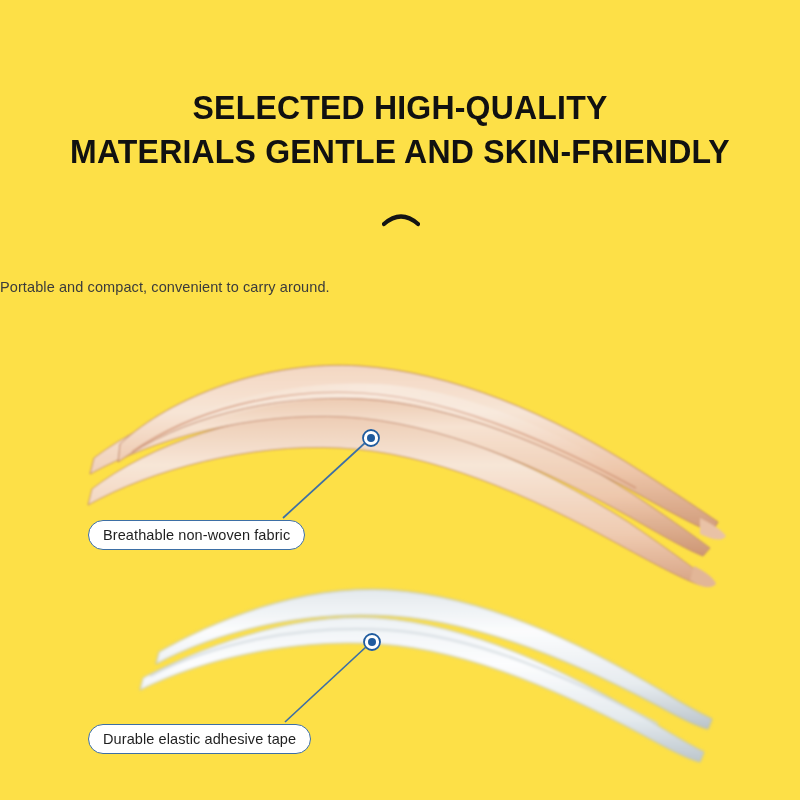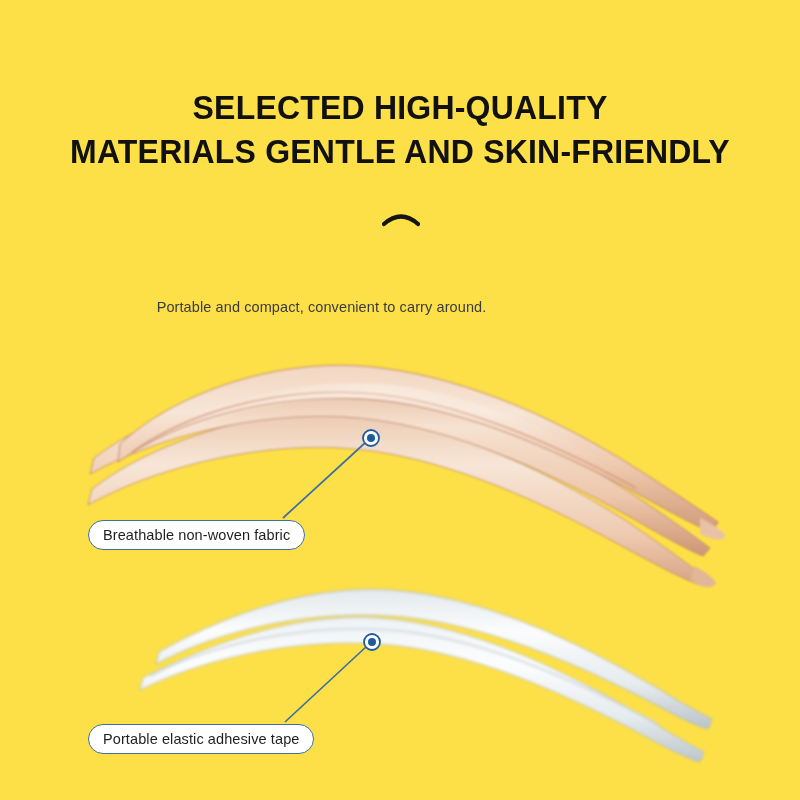--- a/index.html
+++ b/index.html
@@ -34,25 +34,23 @@
   .divider-arc {
     position:absolute;
     left:382px; top:208px;
     width:38px; height:20px;
   }
 
   .subtitle {
     position:absolute;
     left:0; top:279px;
     width:643px;
-    text-align:center;
     font-size:14.5px;
     color:#3b3b3b;
     letter-spacing:0.1px;
-    margin-top:20px;
   }
 
   
   .product-stage {
     position:absolute;
     left:0; top:0;
     width:800px; height:800px;
     pointer-events:none;
   }
 
@@ -225,15 +223,15 @@
       <g>
         <circle cx="372" cy="642" r="8.5" fill="#ffffff"></circle>
         <circle cx="372" cy="642" r="8.0" fill="none" stroke="#1f5b9e" stroke-width="1.8"></circle>
         <circle cx="372" cy="642" r="4.0" fill="#1f5b9e"></circle>
       </g>
     </g>
   </svg>
 
   <div class="callout-pill" id="pill-1">Breathable non-woven fabric</div>
 
-  <div class="callout-pill" id="pill-2">Portable elastic adhesive tape</div>
+  <div class="callout-pill" id="pill-2">Durable elastic adhesive tape</div>
 
 </div>
 
 </body></html>

